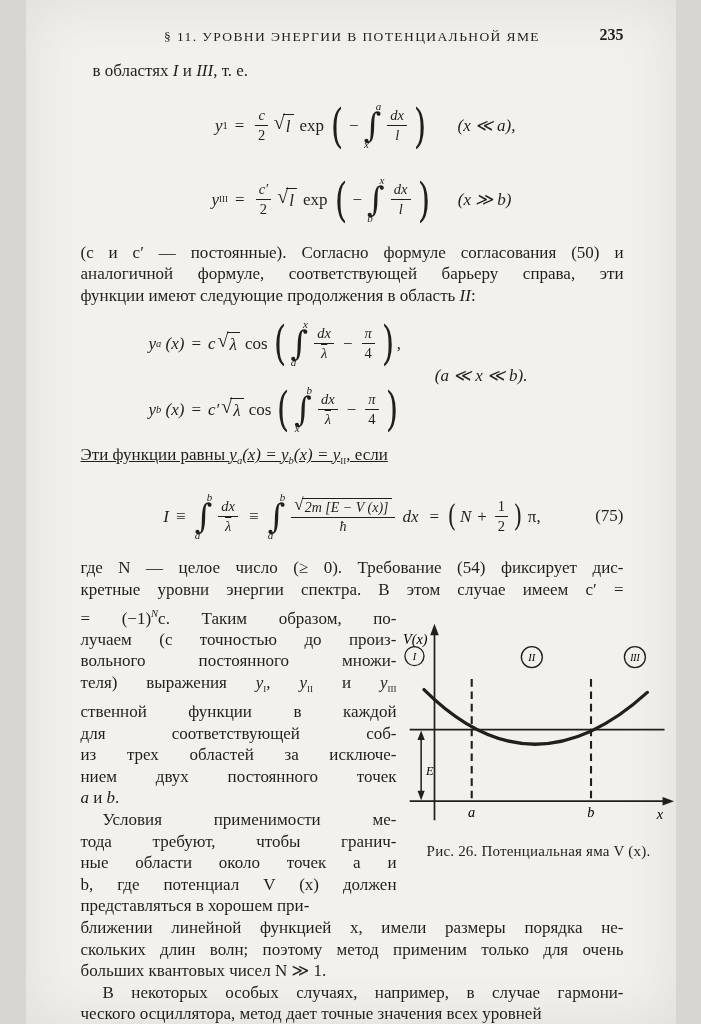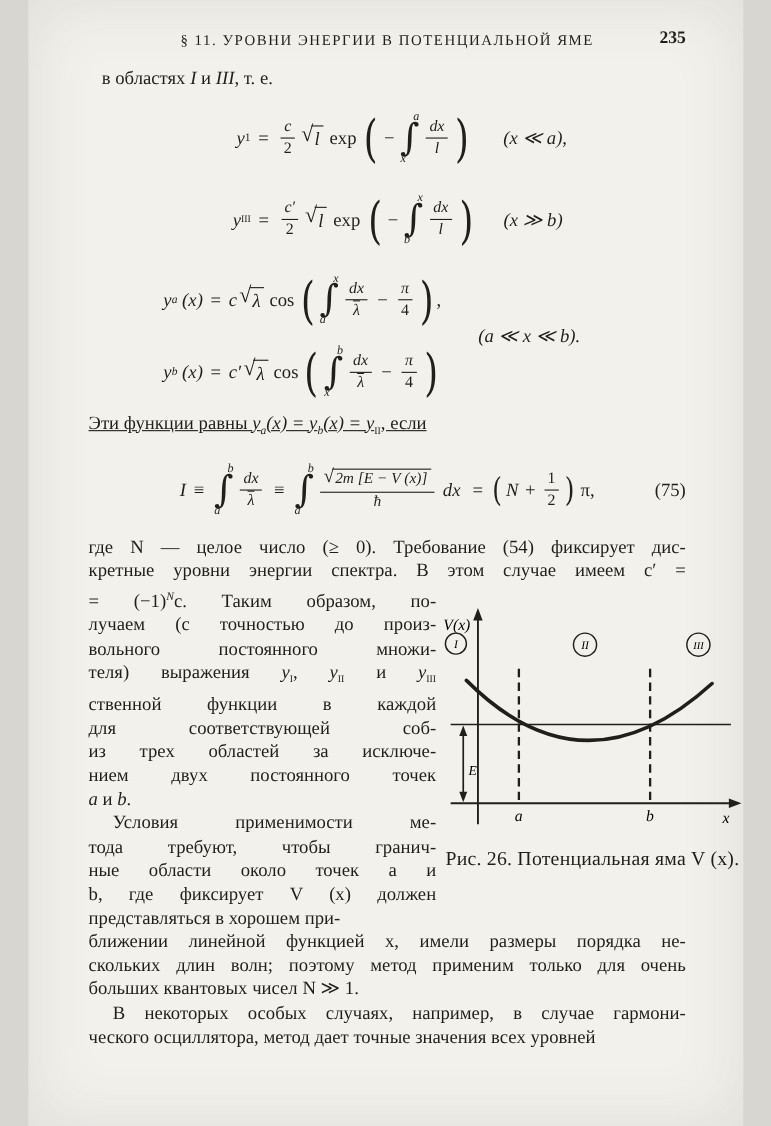--- a/index.html
+++ b/index.html
@@ -45,21 +45,21 @@
   .bigp{font-size:46px;font-weight:400;line-height:0;vertical-align:middle;display:inline-block;transform:scaleX(.7);font-family:"DejaVu Serif",serif;}
   .medp{font-size:30px;font-weight:400;line-height:0;vertical-align:middle;display:inline-block;transform:scaleX(.75);font-family:"DejaVu Serif",serif;}
   .ovl{text-decoration:overline;}
   .cond{font-style:italic;white-space:nowrap;}
   .eqnum{position:absolute;right:0;top:50%;transform:translateY(-50%);font-style:normal;}
   
   .twocol{display:flex;margin-top:2px;}
   .leftcol{width:316px;flex:0 0 316px;}
   .rightcol{flex:1;padding-left:6px;}
   .figwrap{margin-top:12px;}
-  .caption{font-size:18px;text-align:center;margin-top:8px;letter-spacing:.2px;}
+  .caption{font-size:15px;text-align:center;margin-top:8px;letter-spacing:.2px;}
   svg text{font-family:"Liberation Serif","DejaVu Serif",serif;}
 </style>
 </head>
 <body>
 
 <div class="page">
 
   <div class="rhead">
     <span class="rtitle">§ 11. УРОВНИ ЭНЕРГИИ В ПОТЕНЦИАЛЬНОЙ ЯМЕ</span>
     <span class="pgnum">235</span>
@@ -120,20 +120,25 @@
         </span>
       <span class="frac">
           <span class="fn"><i>dx</i></span>
           <span class="fd"><i>l</i></span>
         </span>
       <span class="bigp">)</span>
     </span>
     <span class="cond" style="position:absolute;right:52px;">(x ≫ b)</span>
   </div>
 
+  <div style="margin-top:6px;">
+    <div class="tl">(c и c′ — постоянные). Согласно формуле согласования (50) и</div>
+    <div class="tl">аналогичной формуле, соответствующей барьеру справа, эти</div>
+    <div class="tl-end"><span>функции имеют следующие продолжения в область </span><i>II</i><span>:</span></div>
+  </div>
 
   <div style="position:relative;margin:6px 0 4px 0;">
     <div class="eqrow" style="justify-content:flex-start;padding-left:68px;height:62px;">
       <span class="eqbody">
         <i>y</i><sub>a</sub>&nbsp;<i>(x)</i>
         <span class="rel">=</span>
         <i>c</i>
         <span class="sqrt">
             <span class="rs">√</span>
             <span class="rad">λ</span>
@@ -243,21 +248,21 @@
       <div class="tl">вольного постоянного множи-</div>
       <div class="tl"><span>теля) выражения </span><i>y</i><sub style="font-style:normal;font-size:9px;">I</sub><span>, </span><i>y</i><sub style="font-style:normal;font-size:9px;">II</sub><span> и </span><i>y</i><sub style="font-style:normal;font-size:9px;">III</sub></div>
       <div class="tl">ственной функции в каждой</div>
       <div class="tl">для соответствующей соб-</div>
       <div class="tl">из трех областей за исключе-</div>
       <div class="tl">нием двух постоянного точек</div>
       <div class="tl-end"><i>a</i><span> и </span><i>b</i><span>.</span></div>
       <div class="tl indent">Условия применимости ме-</div>
       <div class="tl">тода требуют, чтобы гранич-</div>
       <div class="tl">ные области около точек a и</div>
-      <div class="tl">b, где фиксирует V (x) должен</div>
+      <div class="tl">b, где потенциал V (x) должен</div>
       <div class="tl-end">представляться в хорошем при-</div>
     </div>
     <div class="rightcol">
       <div class="figwrap">
         <svg width="272" height="213" viewBox="0 0 285 213">
 
           <line x1="33" y1="12" x2="33" y2="210" stroke="#211f1c" stroke-width="1.8"></line>
           <polygon points="33,4 28.5,16 37.5,16" fill="#211f1c"></polygon>
           <line x1="7" y1="190" x2="274" y2="190" stroke="#211f1c" stroke-width="1.8"></line>
           <polygon points="284,190 272,185.5 272,194.5" fill="#211f1c"></polygon>

